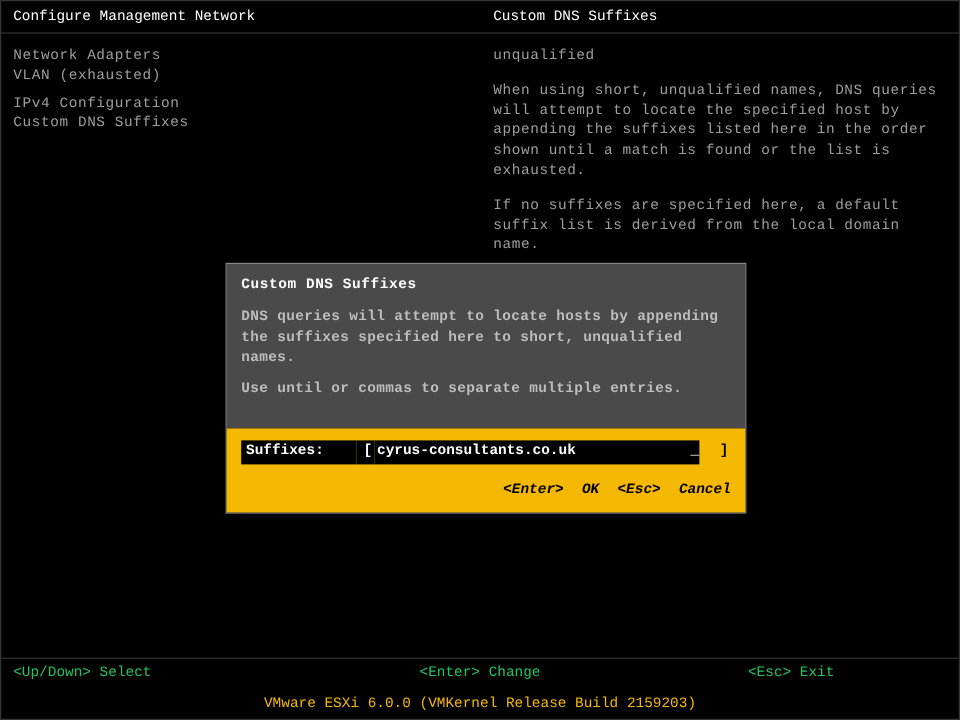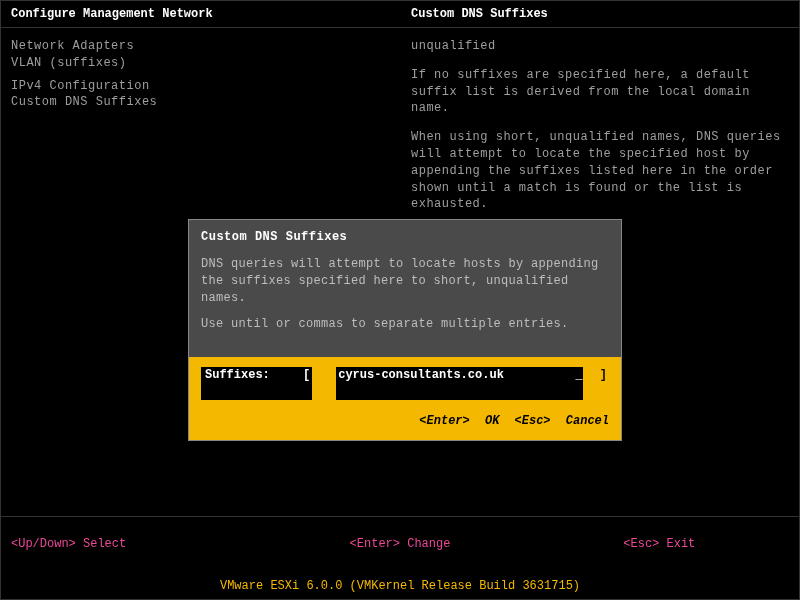--- a/index.html
+++ b/index.html
@@ -16,21 +16,21 @@
     .screen {
       width: 100%;
       height: 100%;
       position: relative;
       border: 1px solid #333;
     }
     .header {
       display: flex;
       padding: 6px 10px;
       color: #fff;
-      font-weight: bold;
+      font-weight: normal;
       border-bottom: 1px solid #333;
     }
     .header-left { flex: 0 0 390px; }
     .header-right { flex: 1; padding-left: 10px; }
     .content {
       display: flex;
       padding: 10px;
       justify-content: flex-end;
     }
     .left-panel {
@@ -67,49 +67,48 @@
       color: #fff;
       font-weight: bold;
       margin-bottom: 12px;
       letter-spacing: 0.5px;
     }
     .dialog-text {
       color: #bdbdbd;
       line-height: 1.4;
       letter-spacing: 0.3px;
     }
-    .dialog-text p { margin-bottom: 10px; }
+    .dialog-text p { margin-bottom: 10px; font-weight: bold; }
     .dialog-lower {
       background: #f5b800;
       color: #000;
       padding: 10px 12px 12px 12px;
     }
     .input-row {
       display: flex;
       align-items: stretch;
-      height: 33px;
+      height: 20px;
       font-weight: bold;
     }
     .input-label {
       flex: 0 0 96px;
       background: #000;
       color: #fff;
       padding: 1px 4px;
     }
     .input-bracket-l {
       background: #000;
       color: #fff;
       padding: 1px 2px 1px 6px;
     }
     .input-value {
       background: #000;
       color: #fff;
       padding: 1px 2px;
       flex: 1;
-      margin-left: 24px;
     }
     .input-cursor {
       background: #000;
       color: #fff;
       padding: 1px 0;
     }
     .input-gap {
       background: #f5b800;
       color: #000;
       padding: 1px 4px;
@@ -125,23 +124,23 @@
       margin-top: 14px;
       font-weight: bold;
       color: #000;
     }
     .dialog-actions span { margin-left: 8px; font-style: italic; }
     .footer-hint {
       position: absolute;
       bottom: 28px;
       left: 0;
       right: 0;
-      padding: 20px 10px;
-      display: flex;
-      color: #ec4899;
+      padding: 4px 10px;
+      display: flex;
+      color: #22c55e;
       border-top: 1px solid #333;
     }
     .footer-left { flex: 1; text-align: left; }
     .footer-center { flex: 1; text-align: center; }
     .footer-right { flex: 1; text-align: center; }
     .status-bar {
       position: absolute;
       bottom: 0;
       left: 0;
       right: 0;
@@ -156,29 +155,29 @@
 <div class="screen">
 
   <div class="header">
     <div class="header-left">Configure Management Network</div>
     <div class="header-right">Custom DNS Suffixes</div>
   </div>
 
   <div class="content">
     <div class="left-panel">
       <div class="menu-item">Network Adapters</div>
-      <div class="menu-item">VLAN (suffixes)</div>
+      <div class="menu-item">VLAN (exhausted)</div>
       <div class="menu-gap"></div>
       <div class="menu-item">IPv4 Configuration</div>
       <div class="menu-item">Custom DNS Suffixes</div>
     </div>
     <div class="right-panel">
       <p>unqualified</p>
+      <p>When using short, unqualified names, DNS queries will attempt to locate the specified host by appending the suffixes listed here in the order shown until a match is found or the list is exhausted.</p>
       <p>If no suffixes are specified here, a default suffix list is derived from the local domain name.</p>
-      <p>When using short, unqualified names, DNS queries will attempt to locate the specified host by appending the suffixes listed here in the order shown until a match is found or the list is exhausted.</p>
     </div>
   </div>
 
   <div class="dialog">
     <div class="dialog-upper">
       <div class="dialog-title">Custom DNS Suffixes</div>
       <div class="dialog-text">
         <p>DNS queries will attempt to locate hosts by appending the suffixes specified here to short, unqualified names.</p>
         <p>Use until or commas to separate multiple entries.</p>
       </div>
@@ -200,15 +199,15 @@
       </div>
     </div>
   </div>
 
   <div class="footer-hint">
     <div class="footer-left">&lt;Up/Down&gt; Select</div>
     <div class="footer-center">&lt;Enter&gt; Change</div>
     <div class="footer-right">&lt;Esc&gt; Exit</div>
   </div>
 
-  <div class="status-bar">VMware ESXi 6.0.0 (VMKernel Release Build 3631715)</div>
+  <div class="status-bar">VMware ESXi 6.0.0 (VMKernel Release Build 2159203)</div>
 
 </div>
 
 </body></html>

